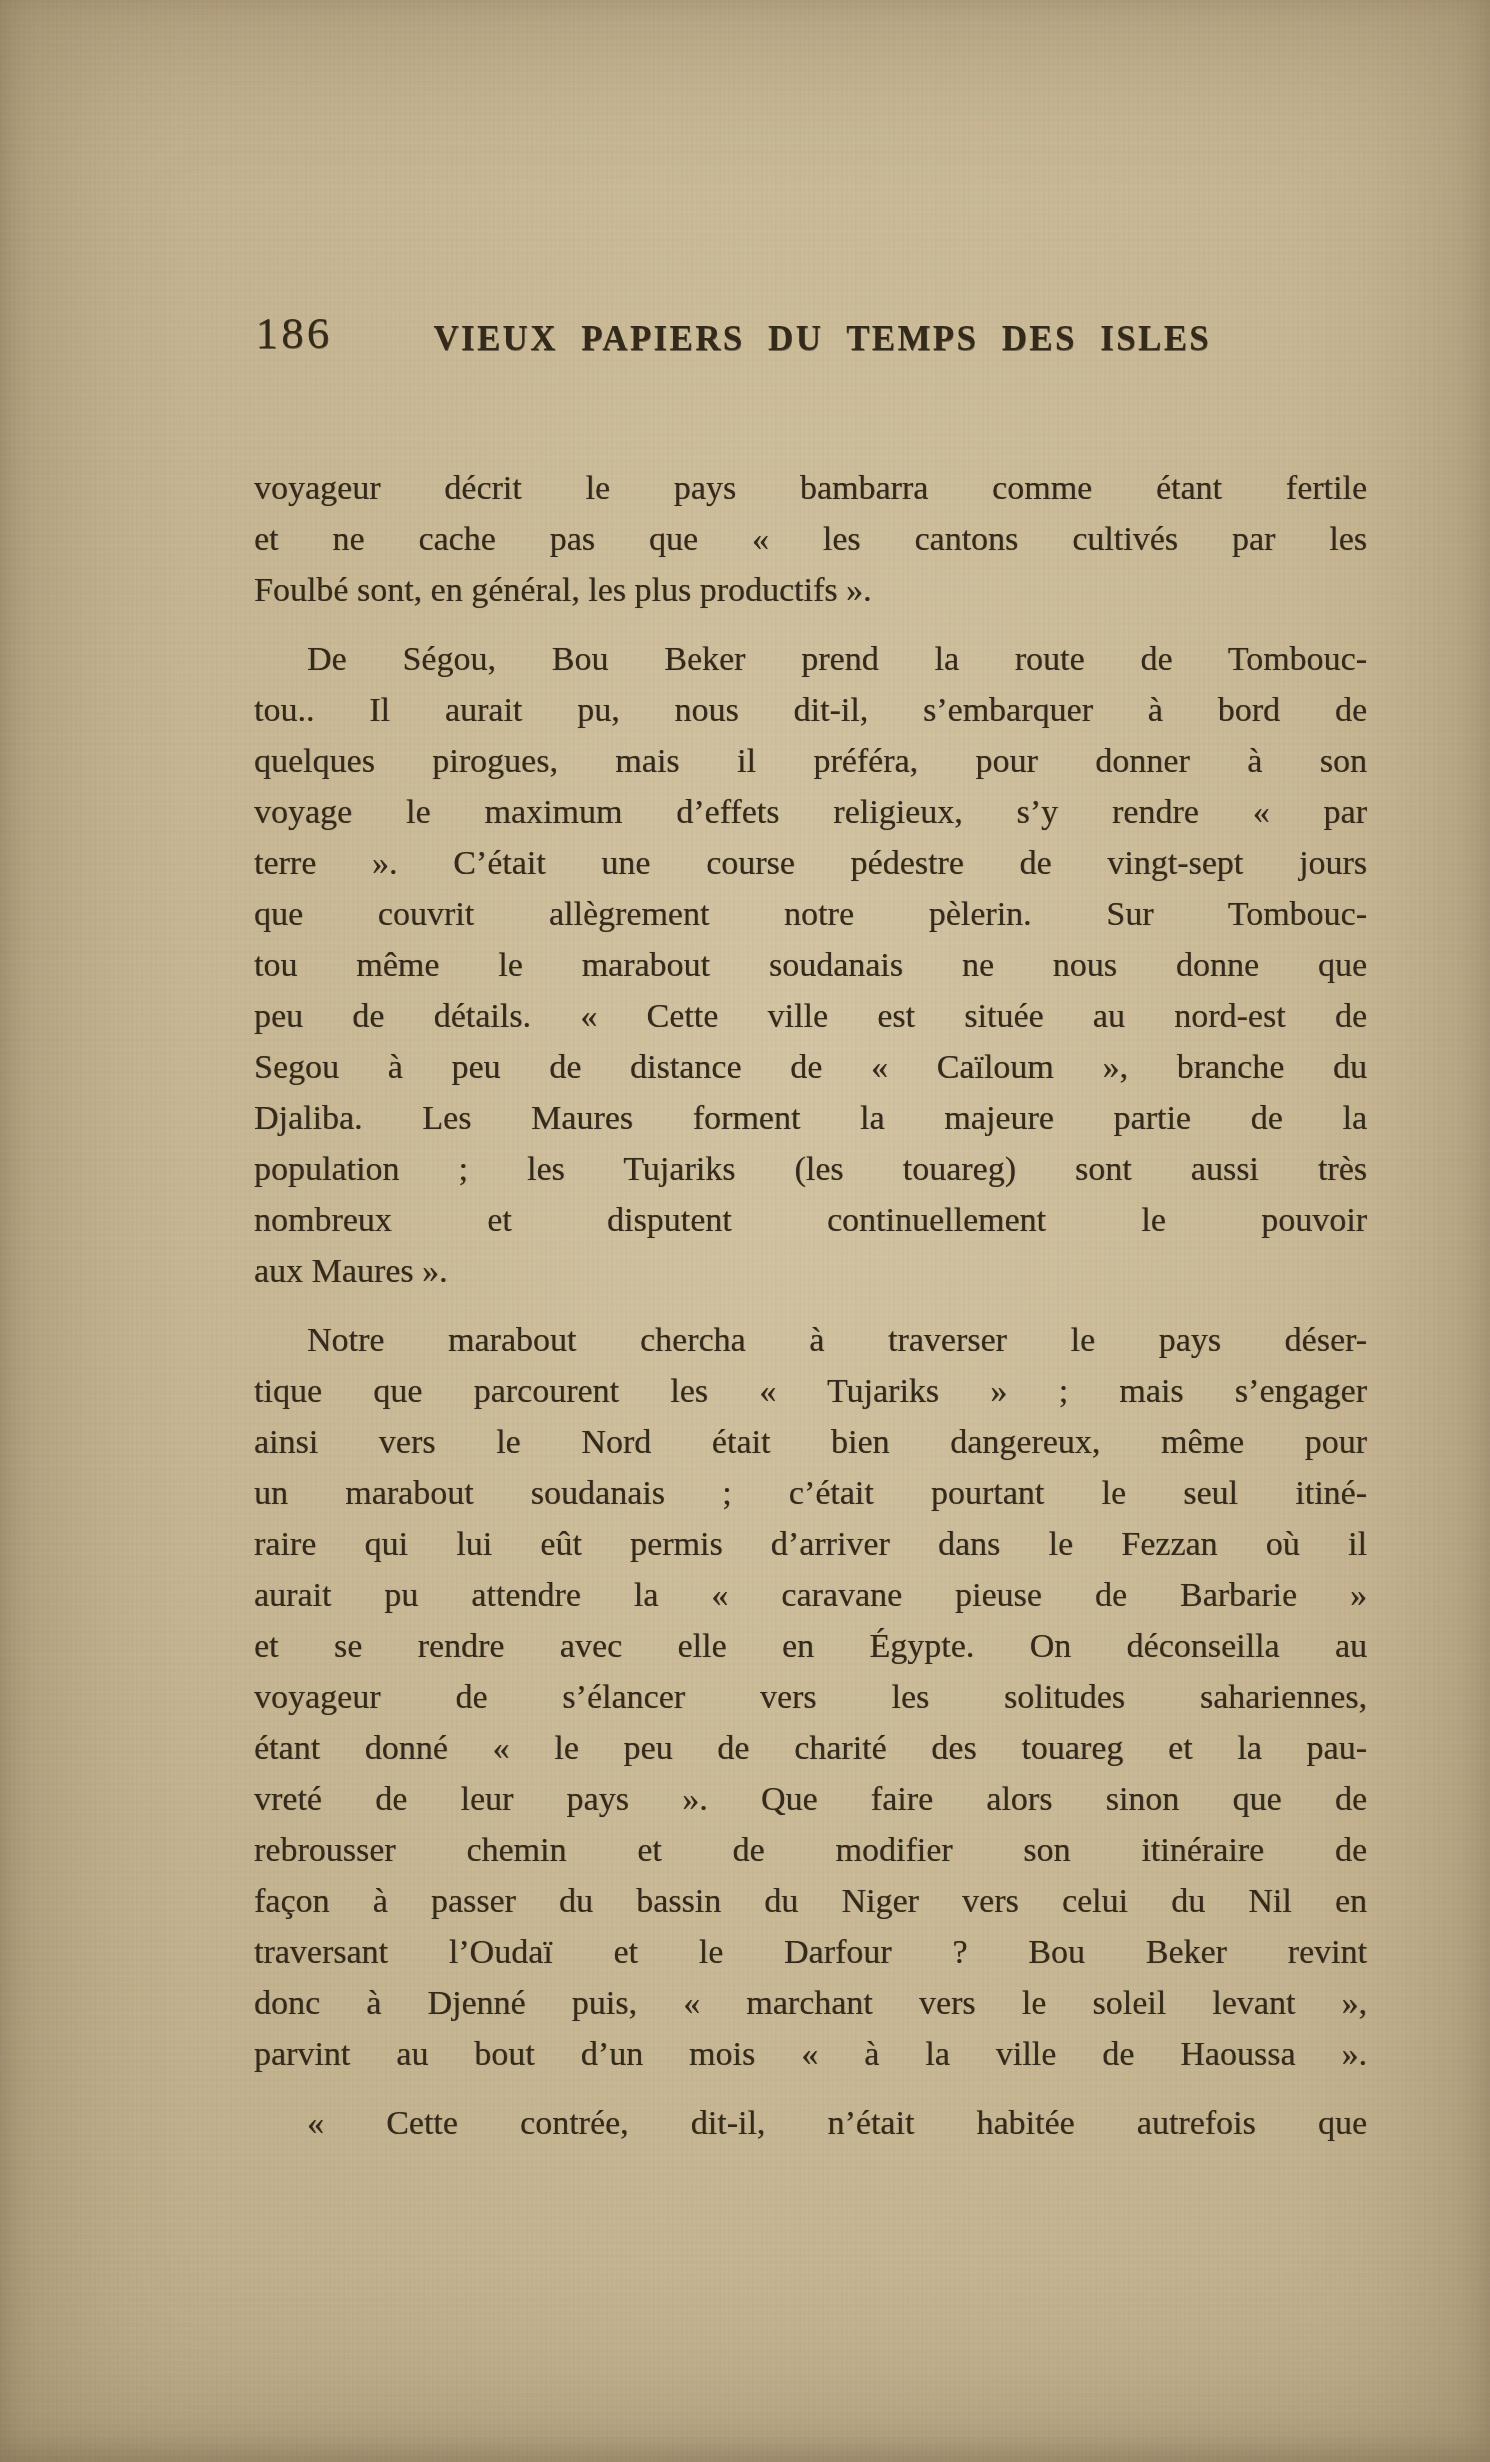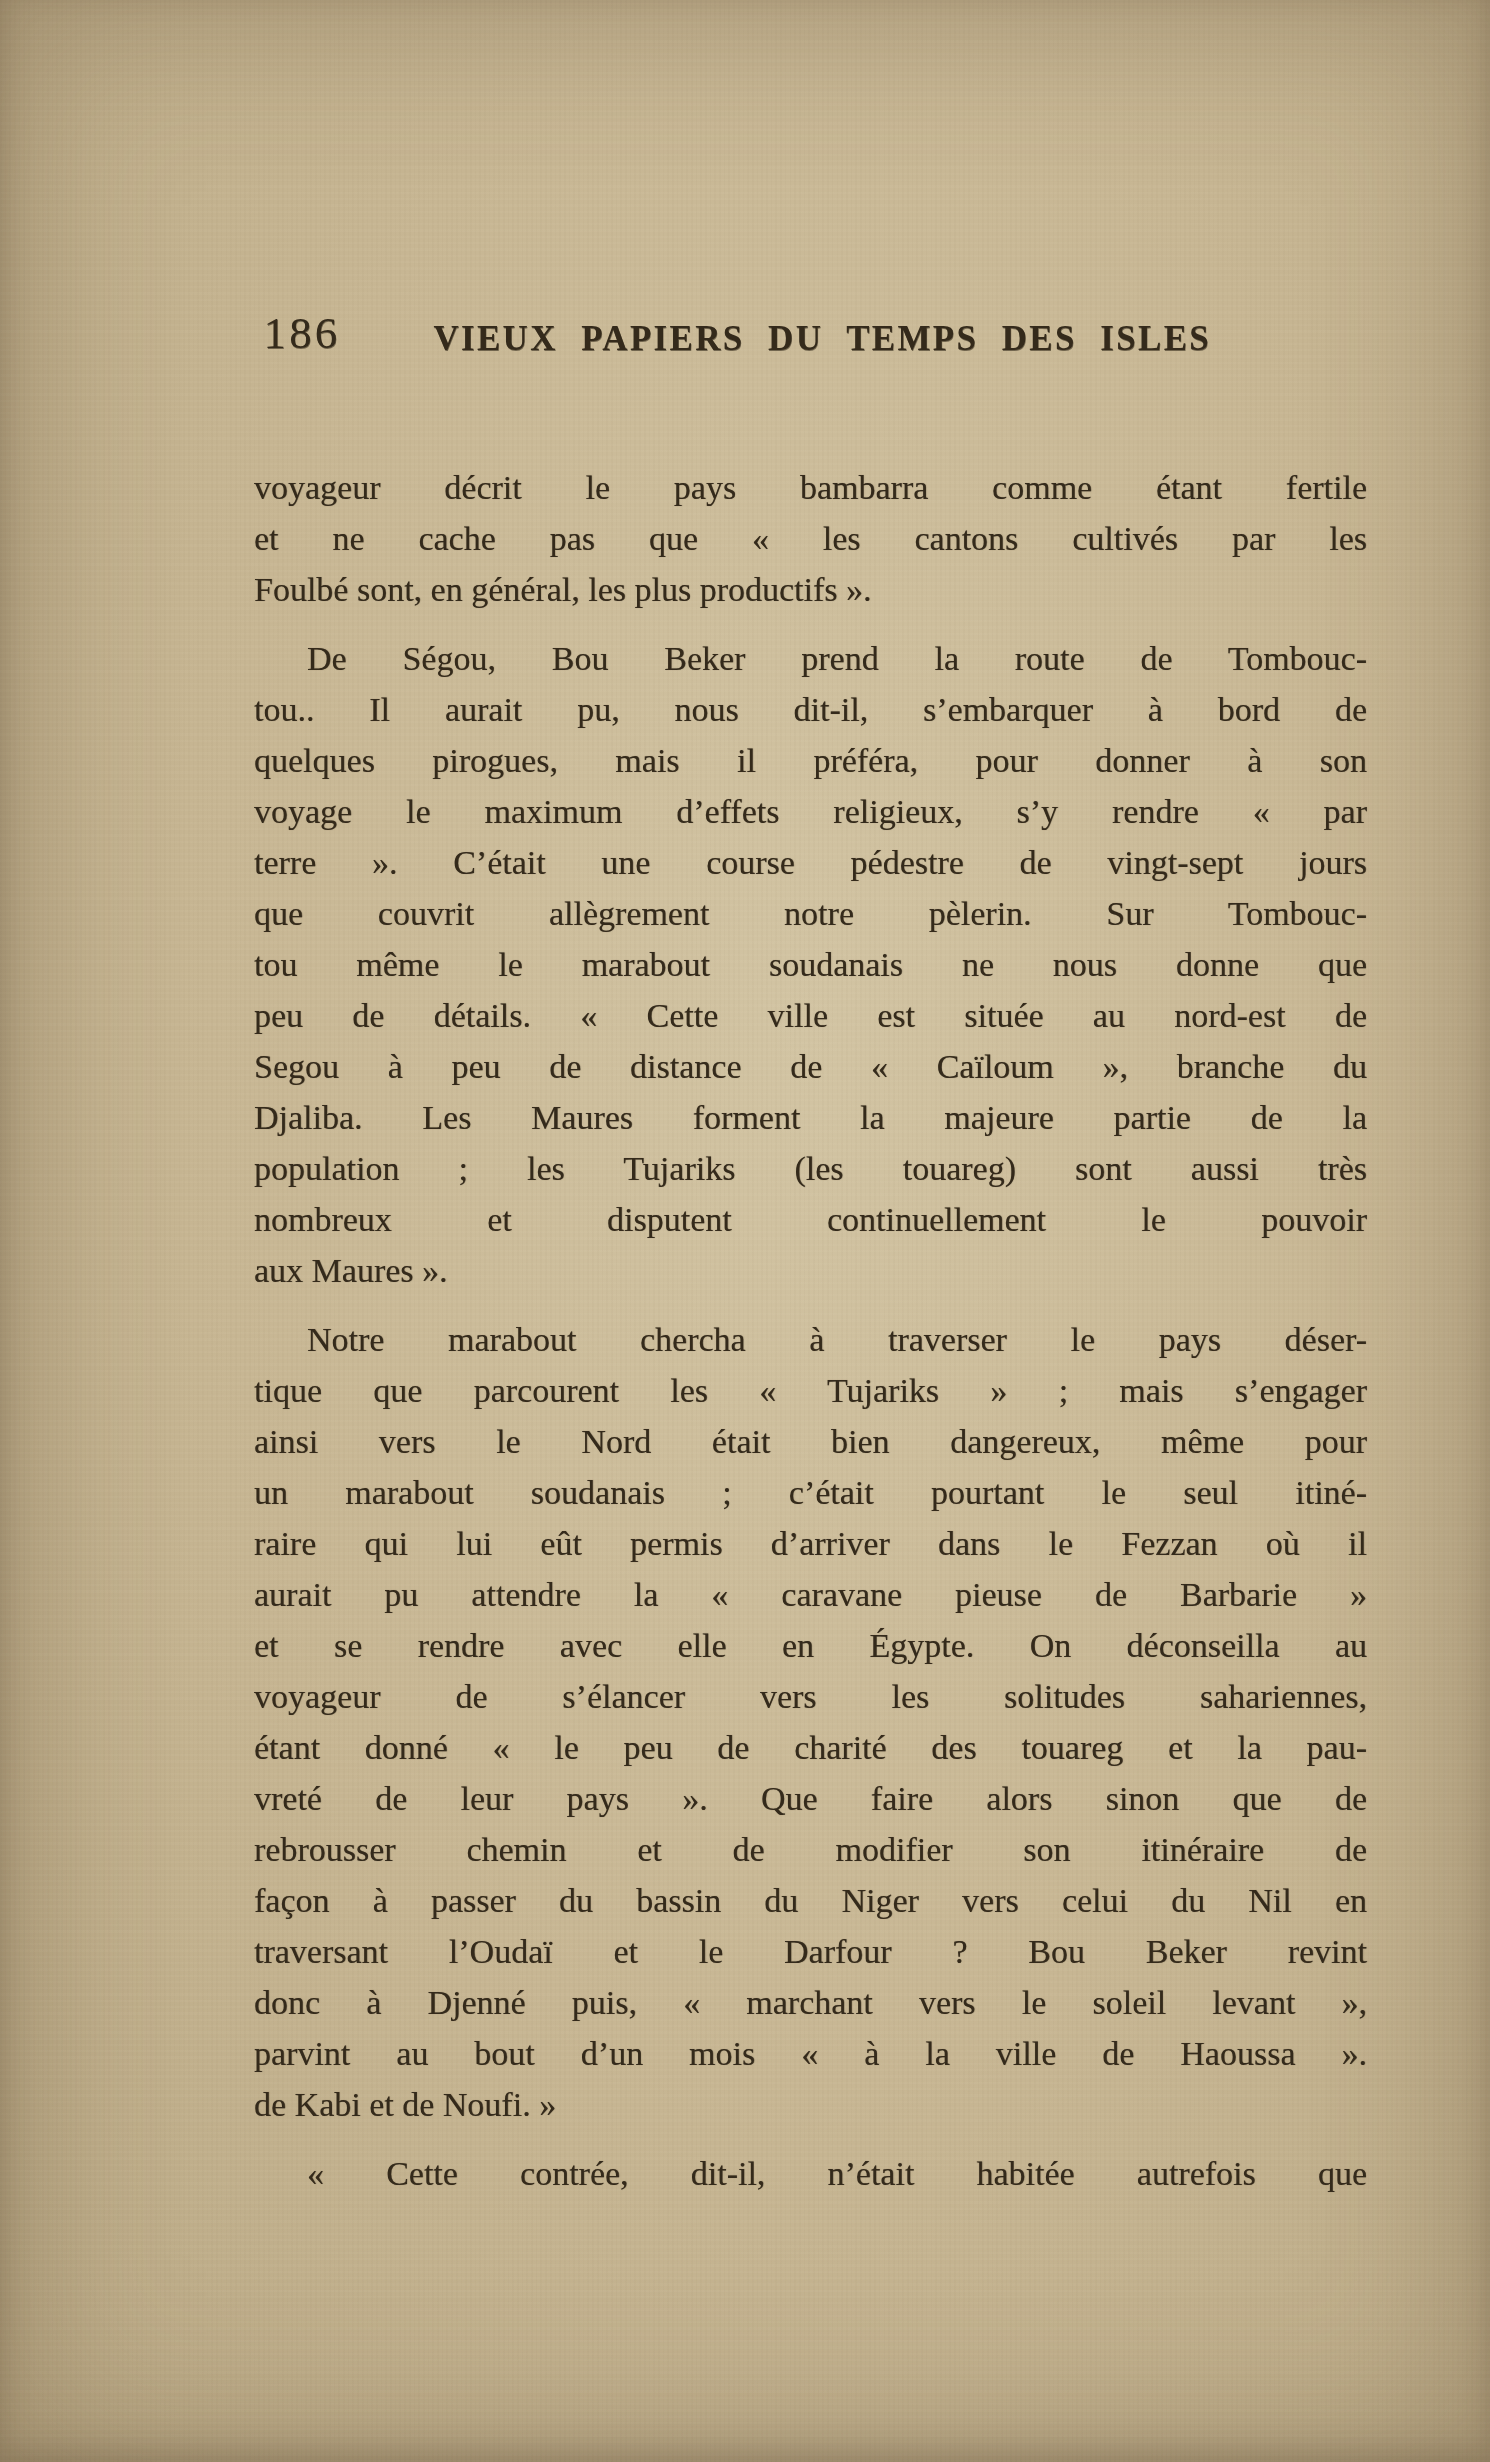--- a/index.html
+++ b/index.html
@@ -28,21 +28,20 @@
   .running-head{
     position:absolute;
     left:254px; top:311px;
     width:1113px; height:56px;
   }
   .pagenum{
     position:absolute; left:1.6px; top:0;
     font-size:45px; line-height:1;
     letter-spacing:3.1px;
     text-shadow:0.5px 0.5px 0.6px rgba(42,32,18,0.55);
-    margin-left:8px;
   }
   .running-title{
     position:absolute; left:23.5px; right:0; top:10.2px;
     text-align:center;
     font-size:35px; line-height:1;
     font-weight:bold;
     letter-spacing:2.3px;
     word-spacing:12.5px;
     transform:scaleY(1.04);
     text-shadow:0.5px 0.5px 0.6px rgba(42,32,18,0.55);
@@ -97,17 +96,16 @@
       <div class="line">aurait pu attendre la « caravane pieuse de Barbarie »</div>
       <div class="line">et se rendre avec elle en Égypte. On déconseilla au</div>
       <div class="line">voyageur de s’élancer vers les solitudes sahariennes,</div>
       <div class="line">étant donné « le peu de charité des touareg et la pau-</div>
       <div class="line">vreté de leur pays ». Que faire alors sinon que de</div>
       <div class="line">rebrousser chemin et de modifier son itinéraire de</div>
       <div class="line">façon à passer du bassin du Niger vers celui du Nil en</div>
       <div class="line">traversant l’Oudaï et le Darfour ? Bou Beker revint</div>
       <div class="line">donc à Djenné puis, « marchant vers le soleil levant »,</div>
       <div class="line">parvint au bout d’un mois « à la ville de Haoussa ».</div>
-      <div class="line end">de Kabi et de Noufi. »</div>
       <div class="line indent">« Cette contrée, dit-il, n’était habitée autrefois que</div>
     </div>
 </div>
 
 
 </body></html>

